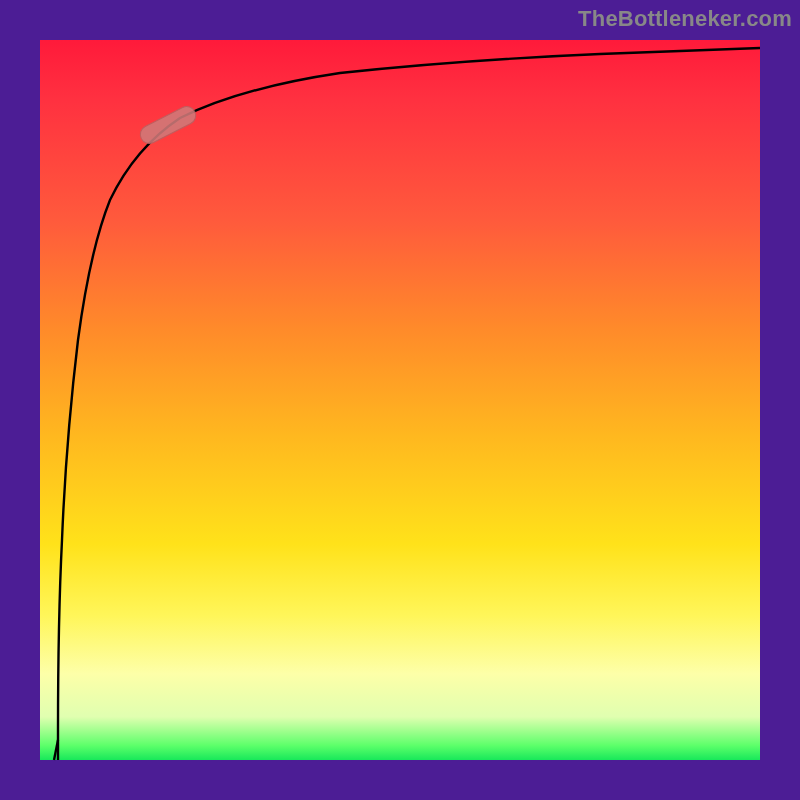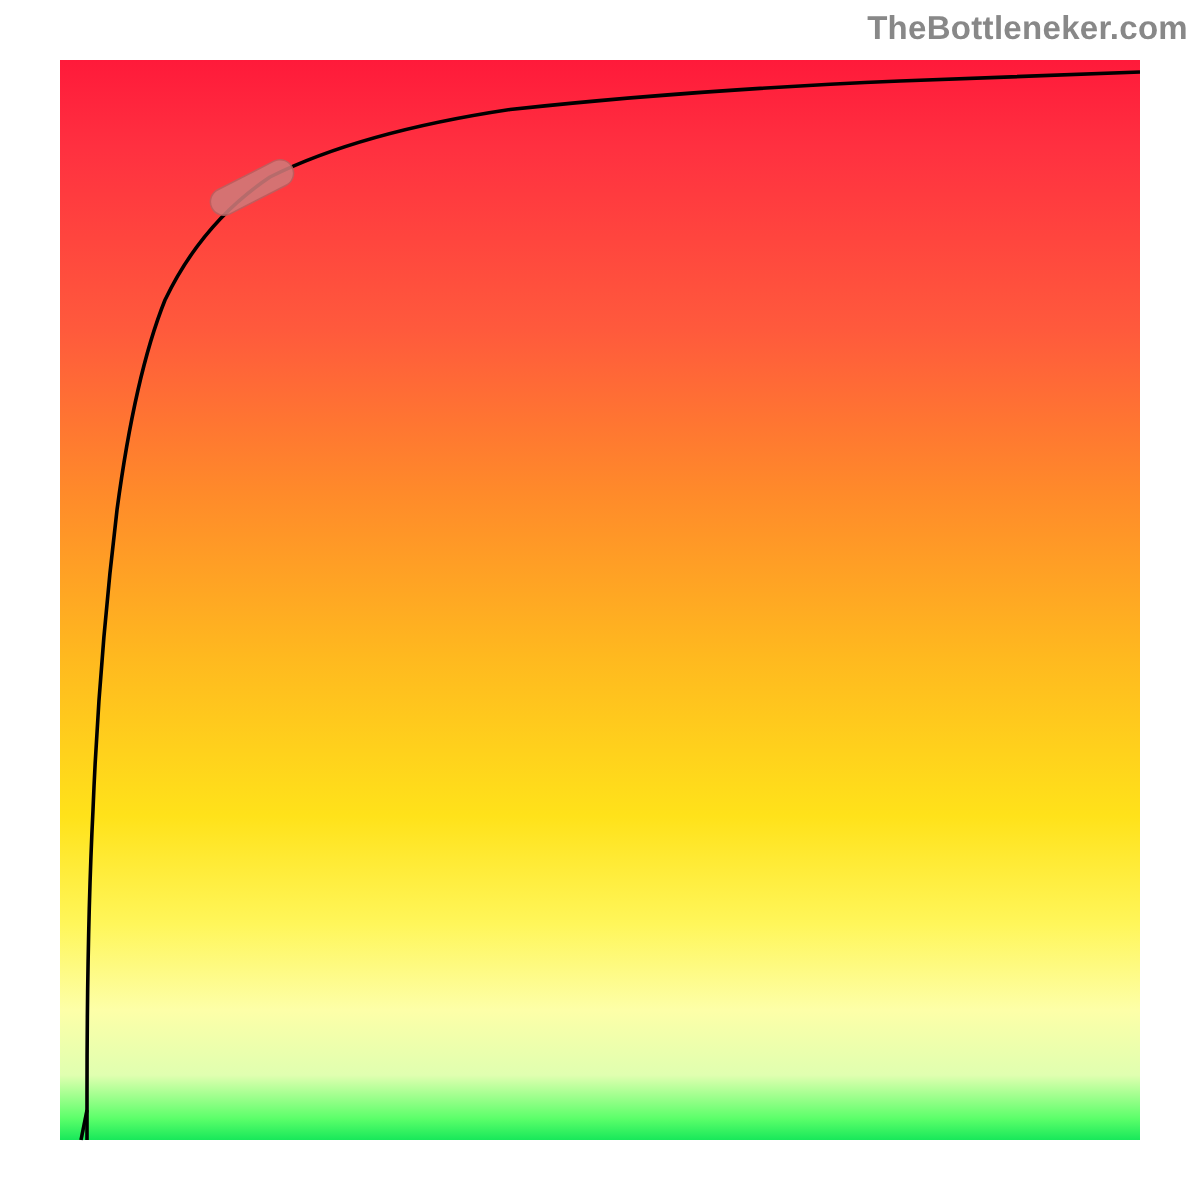--- a/index.html
+++ b/index.html
@@ -8,21 +8,21 @@
     width: 800px;
     height: 800px;
     background: #000;
     font-family: Arial, Helvetica, sans-serif;
     overflow: hidden;
   }
   .chart-container {
     position: relative;
     width: 800px;
     height: 800px;
-    background: #ffffff;
+    background: #4c1d95;
   }
   .plot-area {
     position: absolute;
     left: 40px;
     top: 40px;
     width: 720px;
     height: 720px;
     
     background: linear-gradient(
       to bottom,

